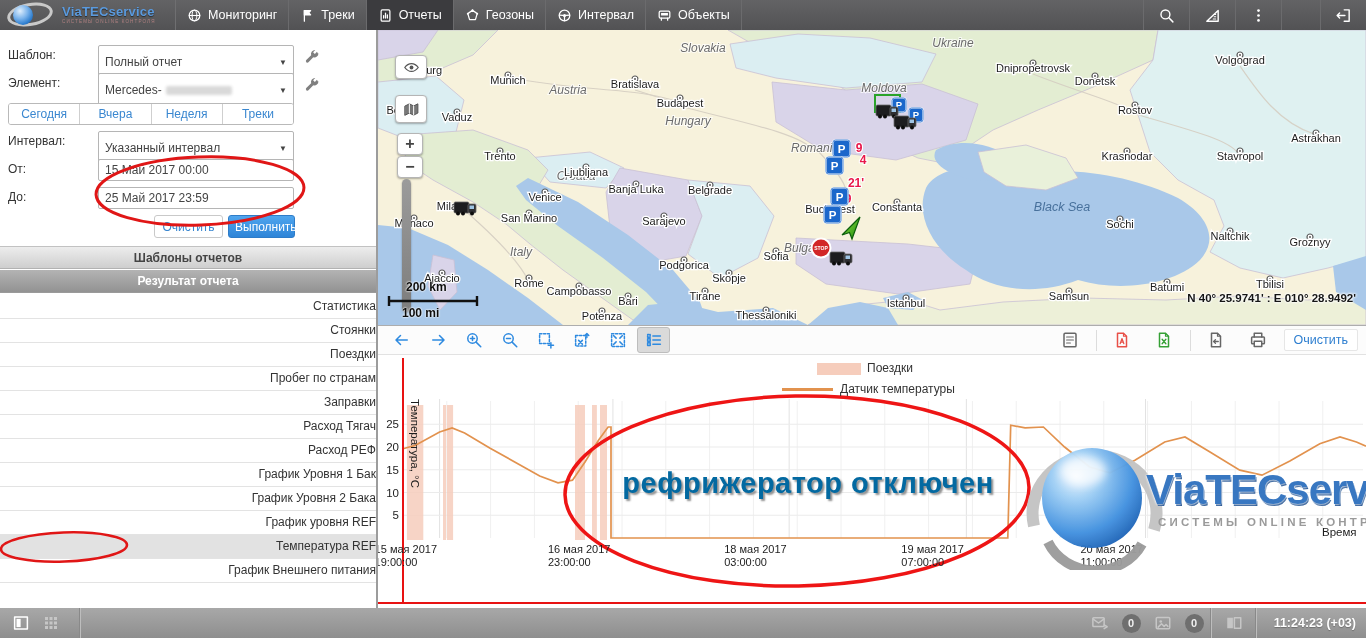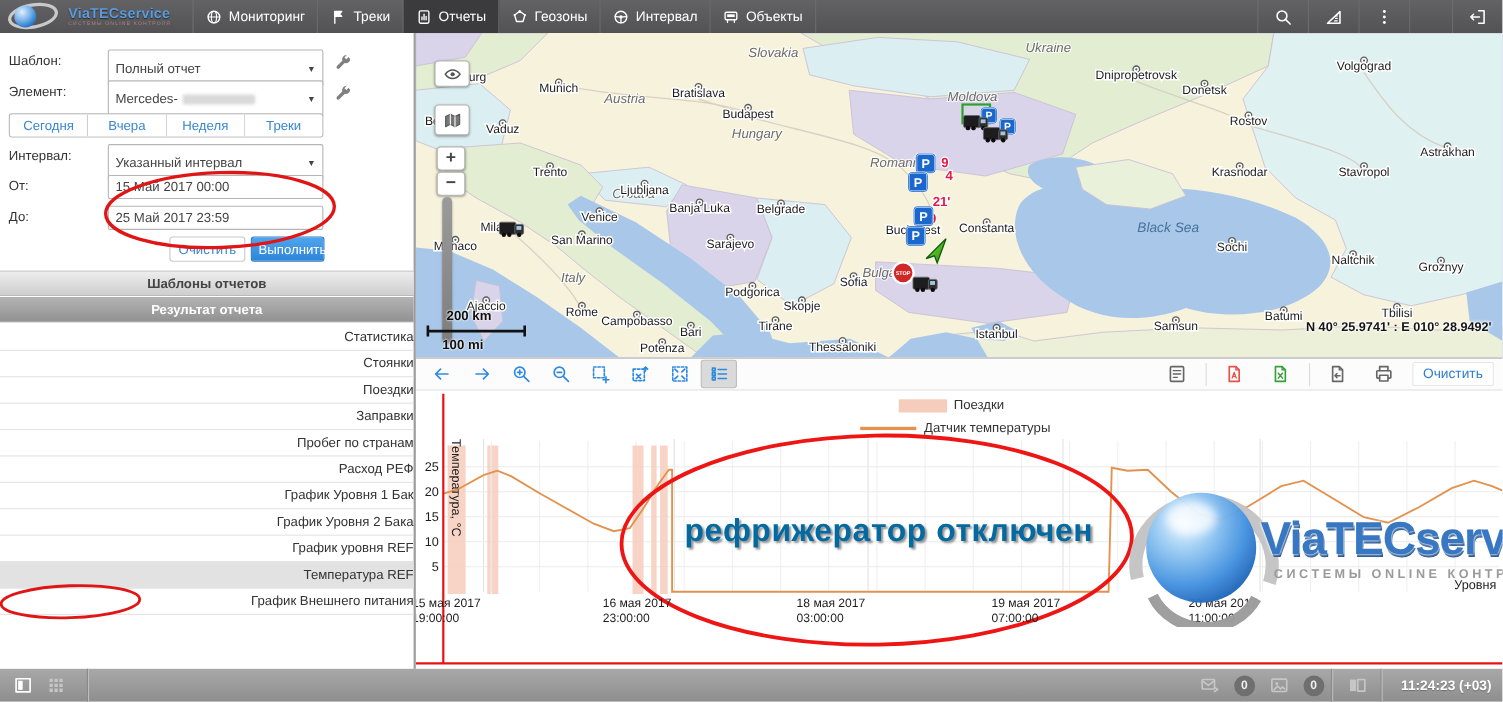--- a/index.html
+++ b/index.html
@@ -298,22 +298,23 @@
     <button class="btn-clear">Очистить</button>
     <button class="btn-run">Выполнить</button>
 
     <div class="secbar sec1">Шаблоны отчетов</div>
     <div class="secbar sec2">Результат отчета</div>
 
     <div class="rlist" id="report-list">
         <div class="ritem">Статистика</div>
         <div class="ritem">Стоянки</div>
         <div class="ritem">Поездки</div>
+        <div class="ritem">Пробег по странам</div>
         <div class="ritem">Заправки</div>
-        <div class="ritem">Пробег по странам</div>
+        <div class="ritem">Расход Тягач</div>
         <div class="ritem">Расход РЕФ</div>
         <div class="ritem">График Уровня 1 Бак</div>
         <div class="ritem">График Уровня 2 Бака</div>
         <div class="ritem">График уровня REF</div>
         <div class="ritem selected">Температура REF</div>
         <div class="ritem">График Внешнего питания</div>
       </div>
 
     <svg class="sb-svg" width="378" height="578">
       <ellipse cx="200" cy="161" rx="104" ry="34" fill="none" stroke="#e01616" stroke-width="3" transform="rotate(-2 200 161)"></ellipse>
@@ -847,21 +848,21 @@
         <div class="lgd-line" style="background:#e2924e"></div>
         <span class="lgd-txt" style="left:462px;top:27px">Датчик температуры</span>
       </div>
     <div id="chart-xticks">
         <div class="xtick" style="left: 61.594px;">15 мая 2017<br>19:00:00</div>
         <div class="xtick" style="left: 234.934px;">16 мая 2017<br>23:00:00</div>
         <div class="xtick" style="left: 411.163px;">18 мая 2017<br>03:00:00</div>
         <div class="xtick" style="left: 588.355px;">19 мая 2017<br>07:00:00</div>
         <div class="xtick" style="left: 767.473px;">20 мая 2017<br>11:00:00</div>
       </div>
-    <div class="x-time">Уровня</div>
+    <div class="x-time">Время</div>
     <div class="annot">рефрижератор отключен</div>
     <div class="wm">
       <svg class="wm-arcs" viewBox="0 0 348 140">
         <path d="M16,96 A62,58 0 1 1 136,100" fill="none" stroke="#c4c4c4" stroke-width="12"></path>
         <path d="M30,112 A52,48 0 0 0 124,114" fill="none" stroke="#9c9c9c" stroke-width="10"></path>
       </svg>
       <div class="wm-ball"></div>
       <div class="wm-title">ViaTECservice</div>
       <div class="wm-sub">СИСТЕМЫ ONLINE КОНТРОЛЯ</div>
     </div>

